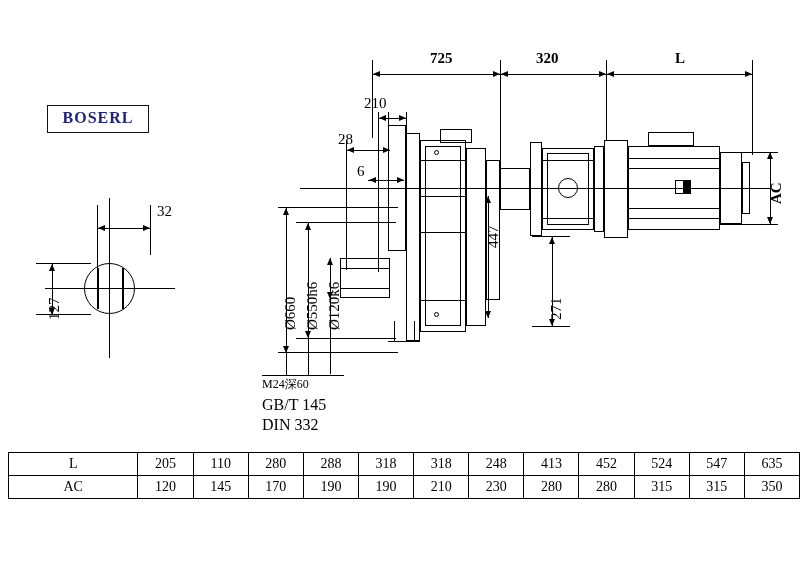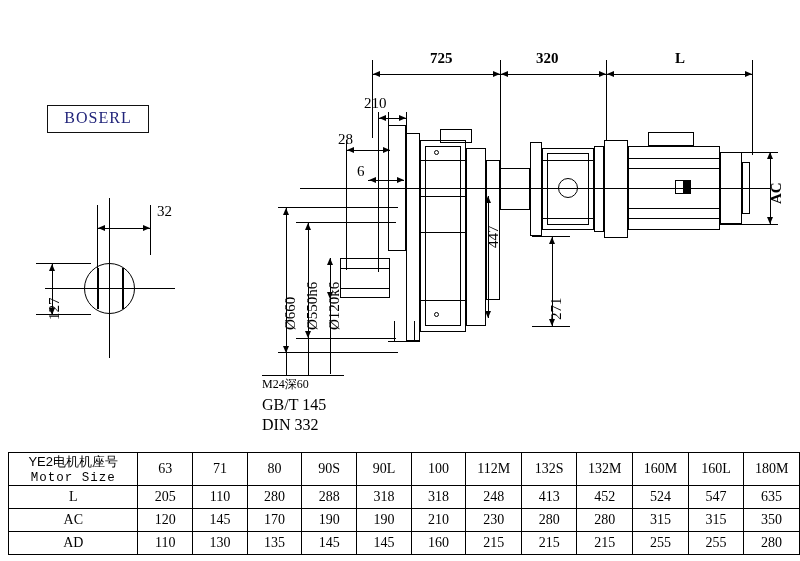--- a/index.html
+++ b/index.html
@@ -23,21 +23,21 @@
 
   
   .logo-box{
     position:absolute;left:47px;top:105px;width:100px;height:26px;
     border:1.5px solid #111;
   }
   .logo-text{
     position:absolute;left:54px;top:109px;width:88px;height:20px;
     text-align:center;
     font-family:"Liberation Serif", serif;
-    font-weight:normal;font-size:16px;color:#21247a;letter-spacing:1px;
+    font-weight:bold;font-size:16px;color:#21247a;letter-spacing:1px;
   }
 
   
   .ln{position:absolute;background:#000;}
   .h1{height:1px;}
   .v1{width:1px;}
   .v15{width:1.6px;}
 
   .txt{position:absolute;white-space:nowrap;font-family:"Liberation Serif", serif;}
   .num{font-size:15px;}
@@ -246,38 +246,20 @@
 
   <div class="ln h1" style="left:720px;top:152px;width:58px;height:1px;"></div>
   <div class="ln h1" style="left:720px;top:224px;width:58px;height:1px;"></div>
   <div class="ln v1" style="left:770px;top:152px;width:1px;height:72px;"></div>
   <div class="ah ah-u" style="left:767px;top:152px;"></div>
   <div class="ah ah-d" style="left:767px;top:217px;"></div>
   <div class="txt num-b vtxt" style="left:768px;top:204px;transform:rotate(-90deg);">AC</div>
 
   <table class="tbl">
     <tbody>
-      <tr>
-        <td class="lbl">
-          <div class="hdr-cn">YE2电机机座号</div>
-          <div class="hdr-en">Motor Size</div>
-        </td>
-        <td class="c">63</td>
-        <td class="c">71</td>
-        <td class="c">80</td>
-        <td class="c">90S</td>
-        <td class="c">90L</td>
-        <td class="c">100</td>
-        <td class="c">112M</td>
-        <td class="c">132S</td>
-        <td class="c">132M</td>
-        <td class="c">160M</td>
-        <td class="c">160L</td>
-        <td class="c">180M</td>
-      </tr>
       <tr>
         <td class="lbl">L</td>
         <td class="c">205</td>
         <td class="c">110</td>
         <td class="c">280</td>
         <td class="c">288</td>
         <td class="c">318</td>
         <td class="c">318</td>
         <td class="c">248</td>
         <td class="c">413</td>
@@ -294,31 +276,16 @@
         <td class="c">190</td>
         <td class="c">190</td>
         <td class="c">210</td>
         <td class="c">230</td>
         <td class="c">280</td>
         <td class="c">280</td>
         <td class="c">315</td>
         <td class="c">315</td>
         <td class="c">350</td>
       </tr>
-      <tr>
-        <td class="lbl">AD</td>
-        <td class="c">110</td>
-        <td class="c">130</td>
-        <td class="c">135</td>
-        <td class="c">145</td>
-        <td class="c">145</td>
-        <td class="c">160</td>
-        <td class="c">215</td>
-        <td class="c">215</td>
-        <td class="c">215</td>
-        <td class="c">255</td>
-        <td class="c">255</td>
-        <td class="c">280</td>
-      </tr>
     </tbody>
   </table>
 
 </div>
 
 </body></html>

